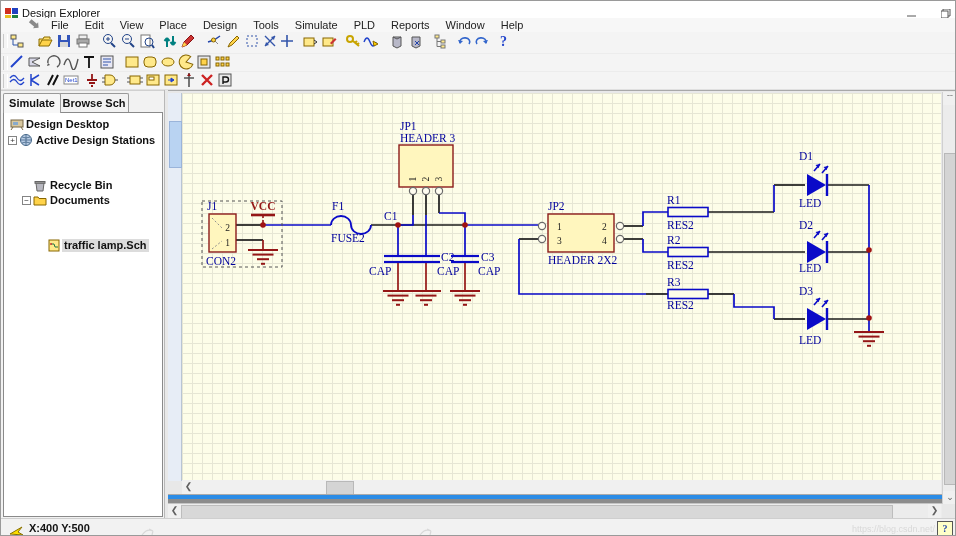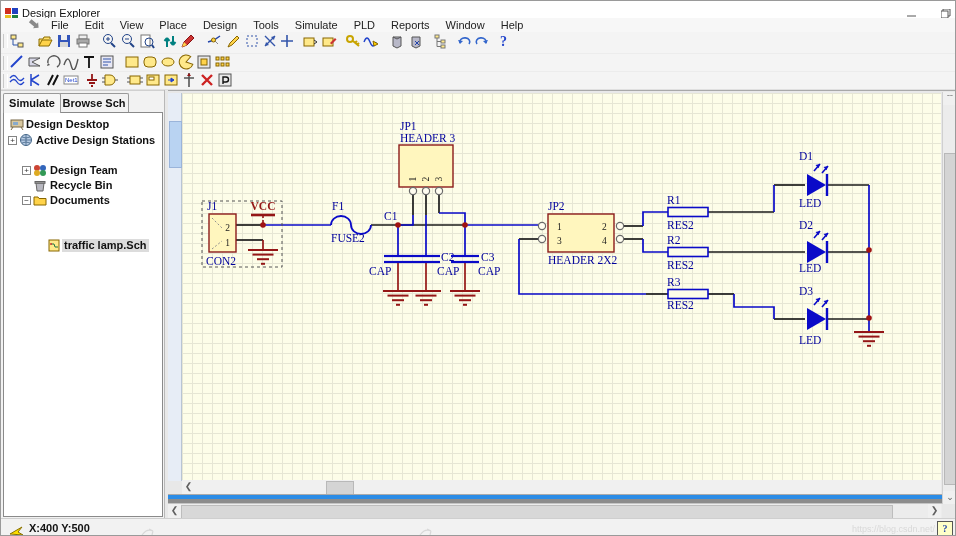--- a/index.html
+++ b/index.html
@@ -324,30 +324,20 @@
             </svg></span>
         <span class="tlabel" style="left:30px">Active Design Stations</span>
       </div>
       <div class="trow" style="top:4px">
         <span class="ticn" style="left:6px"><svg width="14" height="13">
               <rect x="1" y="2" width="12" height="7" fill="#d8c8a0" stroke="#776644"></rect>
               <rect x="3" y="4" width="5" height="3" fill="#88aacc"></rect>
               <path d="M3 9l-2 3M11 9l2 3" stroke="#776644"></path>
             </svg></span>
         <span class="tlabel" style="left:20px">Design Desktop</span>
-      </div>
-      <div class="trow" style="top:50px">
-        <span class="expand plus" style="left:18px"></span>
-        <span class="ticn" style="left:29px"><svg width="14" height="13">
-              <circle cx="4" cy="4" r="3" fill="#cc4433"></circle>
-              <circle cx="10" cy="4" r="3" fill="#3366bb"></circle>
-              <circle cx="4" cy="9" r="3" fill="#ddaa22"></circle>
-              <circle cx="10" cy="9" r="3" fill="#339955"></circle>
-            </svg></span>
-        <span class="tlabel" style="left:44px">Design Team</span>
       </div>
       <div class="trow" style="top:65px">
         <span class="ticn" style="left:29px"><svg width="14" height="13">
               <path d="M3 4l1 8h6l1-8" fill="#b8b8c0" stroke="#666"></path>
               <rect x="2" y="2.5" width="10" height="1.8" fill="#999" stroke="#666"></rect>
             </svg></span>
         <span class="tlabel" style="left:44px">Recycle Bin</span>
       </div>
       <div class="trow" style="top:80px">
         <span class="expand minus" style="left:18px"></span>

